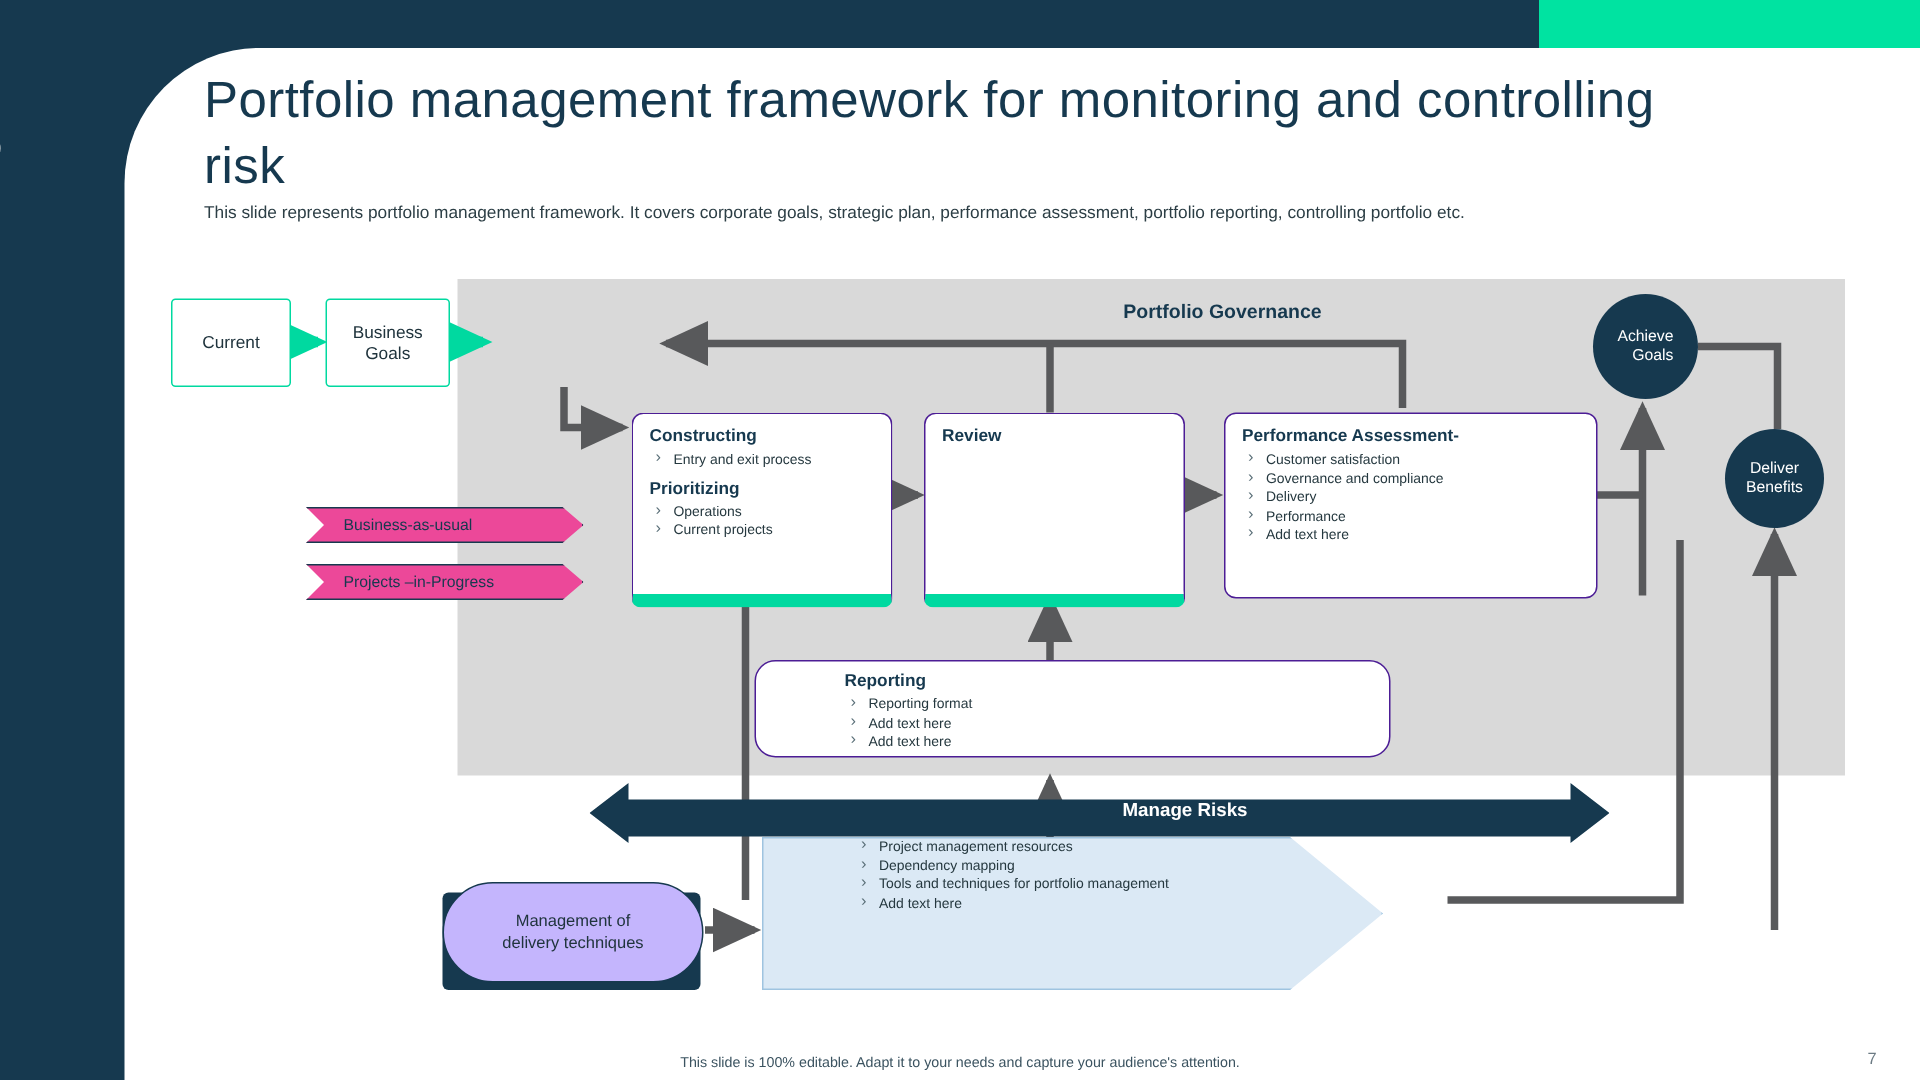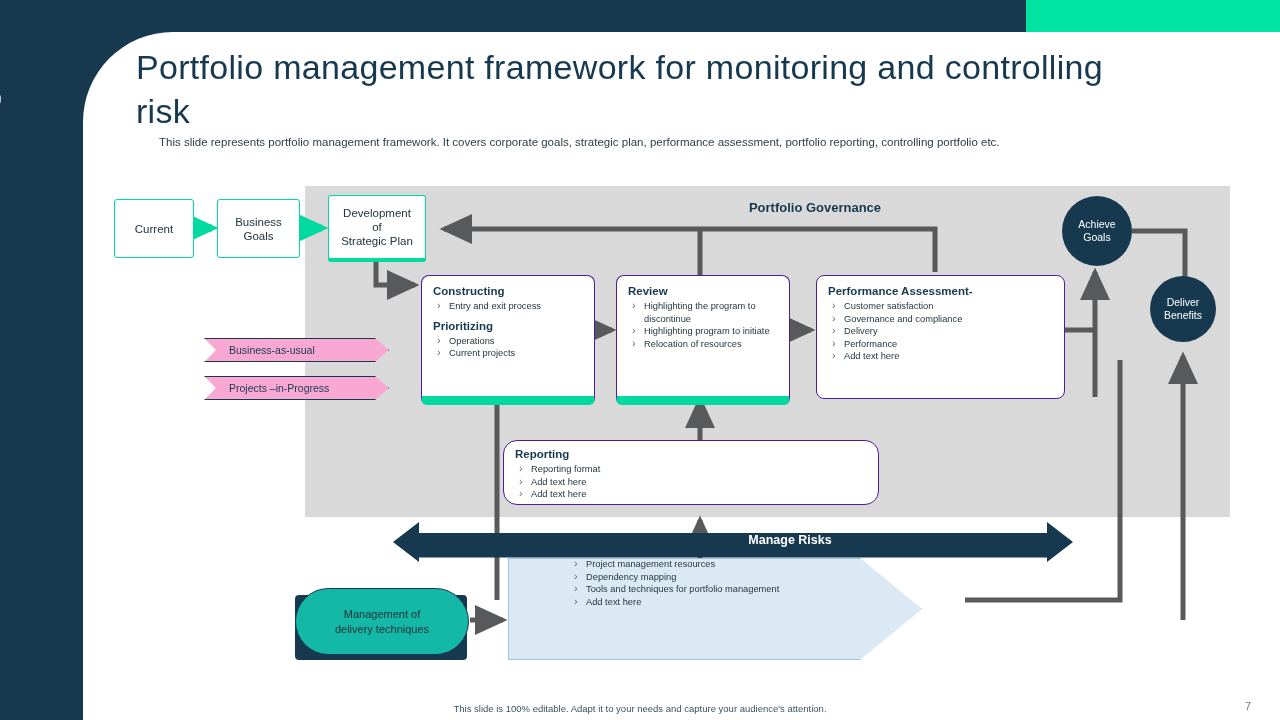--- a/index.html
+++ b/index.html
@@ -9,74 +9,74 @@
   #bg-dark-strip{position:absolute;left:0;top:0;width:1026px;height:32px;background:#16394f;}
   #bg-teal-strip{position:absolute;left:1026px;top:0;width:254px;height:32px;background:#00e3a1;}
   #bg-left-panel{position:absolute;left:0;top:32px;width:1026px;height:688px;background:#16394f;}
   #bg-white-round{position:absolute;left:83px;top:32px;width:1197px;height:688px;background:#ffffff;border-top-left-radius:90px;}
   #bg-right-edge{position:absolute;right:0;top:32px;width:22px;height:688px;background:#ffffff;}
   #side-title{position:absolute;left:-66px;top:188px;width:260px;transform:rotate(-90deg);transform-origin:left top;
               color:#d7dbdd;font-size:30px;font-weight:bold;letter-spacing:.5px;}
 
   
   #page-title{position:absolute;left:136px;top:45px;width:1030px;font-size:34px;line-height:44px;color:#16394f;font-weight:normal;letter-spacing:.3px;}
-  #page-subtitle{position:absolute;left:136px;top:136px;width:1000px;font-size:11.5px;color:#2c3e45;margin-left:23px;}
+  #page-subtitle{position:absolute;left:136px;top:136px;width:1000px;font-size:11.5px;color:#2c3e45;}
 
   
   #canvas{position:absolute;left:0;top:0;width:1280px;height:720px;}
   .abs{position:absolute;}
 
   #gov-panel{left:305px;top:186px;width:925px;height:331px;background:#d9d9d9;}
   #gov-title{left:735px;top:200px;width:160px;text-align:center;font-size:13px;font-weight:bold;color:#16394f;}
 
   .sbox{border:1.6px solid #00d9a0;background:#fff;border-radius:3px;display:flex;align-items:center;justify-content:center;
         text-align:center;font-size:11.5px;color:#20343d;line-height:14px;}
   #box-vision{left:114px;top:199px;width:78px;height:57px;}
   #box-goals{left:217px;top:199px;width:81px;height:57px;}
   #box-plan{left:328px;top:195px;width:96px;height:62px;border:1.6px solid #00d9a0;border-bottom:4px solid #00d9a0;}
 
   .cardbox{background:#fff;border:1px solid #4c1d95;border-radius:8px;}
   #card-construct{left:421px;top:275px;width:172px;height:120px;border-bottom:9px solid #00d9a0;border-radius:8px 8px 6px 6px;}
   #card-review{left:616px;top:275px;width:172px;height:120px;border-bottom:9px solid #00d9a0;border-radius:8px 8px 6px 6px;}
   #card-perf{left:816px;top:275px;width:247px;height:122px;}
-  #card-report{left:503px;top:440px;width:374px;height:63px;border-radius:14px;}
+  #card-report{left:503px;top:440px;width:374px;height:63px;border-radius:14px;padding-left:48px;}
 
   .card-h{font-size:11.5px;font-weight:bold;color:#16394f;margin:0 0 3px 0;}
   .card-list{list-style:none;margin:0;padding:0;}
   .card-list li{font-size:9.3px;color:#25383f;line-height:12.6px;padding-left:16px;position:relative;}
   .card-list li:before{content:"›";position:absolute;left:4px;top:-1px;color:#5a6f78;font-size:11px;}
   .card-inner{padding:9px 11px 0 11px;}
 
   
-  .tag{height:24px;border:1.4px solid #16394f;background:#f9a8d4;display:flex;align-items:center;
+  .tag{height:24px;border:1.4px solid #16394f;background:#ec4899;display:flex;align-items:center;
        font-size:10.5px;color:#16394f;padding-left:24px;box-sizing:border-box;
        clip-path:polygon(0 0,calc(100% - 14px) 0,100% 50%,calc(100% - 14px) 100%,0 100%,12px 50%);}
   #tag-bau{left:204px;top:338px;width:185px;}
   #tag-pip{left:204px;top:376px;width:185px;}
 
   
   .circ{border-radius:50%;background:#16394f;color:#fff;display:flex;align-items:center;justify-content:center;
         text-align:center;font-size:10.5px;line-height:13px;}
-  #circ-achieve{left:1062px;top:196px;width:70px;height:70px;}
-  #circ-deliver{left:1150px;top:276px;width:66px;height:66px;}
+  #circ-achieve{left:1062px;top:196px;width:70px;height:70px;text-align:right;}
+  #circ-deliver{left:1150px;top:286px;width:66px;height:66px;}
 
   
   #risk-bar{left:393px;top:522px;width:680px;height:40px;background:#16394f;
             clip-path:polygon(0 50%,26px 0,26px 11px,calc(100% - 26px) 11px,calc(100% - 26px) 0,100% 50%,calc(100% - 26px) 100%,calc(100% - 26px) 89%,26px 89%,26px 100%);}
   #risk-label{left:700px;top:533px;width:180px;text-align:center;font-size:12.5px;font-weight:bold;color:#ffffff;}
 
   
   #dev-arrow{left:508px;top:558px;width:412px;height:100px;background:#dbe9f5;border:1px solid #9fc4e0;
              clip-path:polygon(0 0,calc(100% - 62px) 0,100% 50%,calc(100% - 62px) 100%,0 100%);}
   #dev-inner{left:508px;top:558px;width:412px;height:100px;}
   #dev-h{font-size:11.5px;font-weight:bold;color:#16394f;padding:16px 0 5px 62px;}
   #dev-list{padding-left:62px;}
 
   #mgmt-shadow{left:295px;top:595px;width:172px;height:65px;background:#16394f;border-radius:4px;}
-  #mgmt-box{left:295px;top:588px;width:172px;height:65px;background:#14b8a6;border:1.4px solid #16394f;border-radius:34px;
+  #mgmt-box{left:295px;top:588px;width:172px;height:65px;background:#c4b5fd;border:1.4px solid #16394f;border-radius:34px;
             display:flex;align-items:center;justify-content:center;text-align:center;font-size:11px;color:#20343d;line-height:15px;}
 
   #footer-note{left:425px;top:703px;width:430px;text-align:center;font-size:9.5px;color:#3b5360;}
   #page-num{left:1238px;top:700px;width:20px;text-align:center;font-size:11px;color:#6c7b84;}
 
   svg.ov{position:absolute;left:0;top:0;width:1280px;height:720px;pointer-events:none;}
 </style>
 </head>
 <body>
 
@@ -135,25 +135,20 @@
     <line x1="470" y1="620" x2="503" y2="620" stroke="#58595b" stroke-width="5" marker-end="url(#ah)"></line>
 
     <path d="M965,600 L1120,600 L1120,360" stroke="#58595b" stroke-width="5" fill="none"></path>
   </svg>
 
   <div id="box-vision" class="abs sbox">Current</div>
   <div id="box-goals" class="abs sbox">
       <span style="white-space:pre-line">Business
 Goals</span>
     </div>
-  <div id="box-plan" class="abs sbox">
-      <span style="white-space:pre-line">Development
-of
-Strategic Plan</span>
-    </div>
 
   <div id="tag-bau" class="abs tag">
       <span>Business-as-usual</span>
     </div>
   <div id="tag-pip" class="abs tag">
       <span>Projects –in-Progress</span>
     </div>
 
   <div id="card-construct" class="abs cardbox">
     <div class="card-inner">
@@ -165,25 +160,20 @@
       <ul class="card-list">
         <li>Operations</li>
         <li>Current projects</li>
       </ul>
     </div>
   </div>
 
   <div id="card-review" class="abs cardbox">
     <div class="card-inner">
       <div class="card-h">Review</div>
-      <ul class="card-list">
-        <li>Highlighting the program to discontinue</li>
-        <li>Highlighting program to initiate</li>
-        <li>Relocation of resources</li>
-      </ul>
     </div>
   </div>
 
   <div id="card-perf" class="abs cardbox">
     <div class="card-inner">
       <div class="card-h">Performance Assessment-</div>
       <ul class="card-list">
         <li>Customer satisfaction</li>
         <li>Governance and compliance</li>
         <li>Delivery</li>

